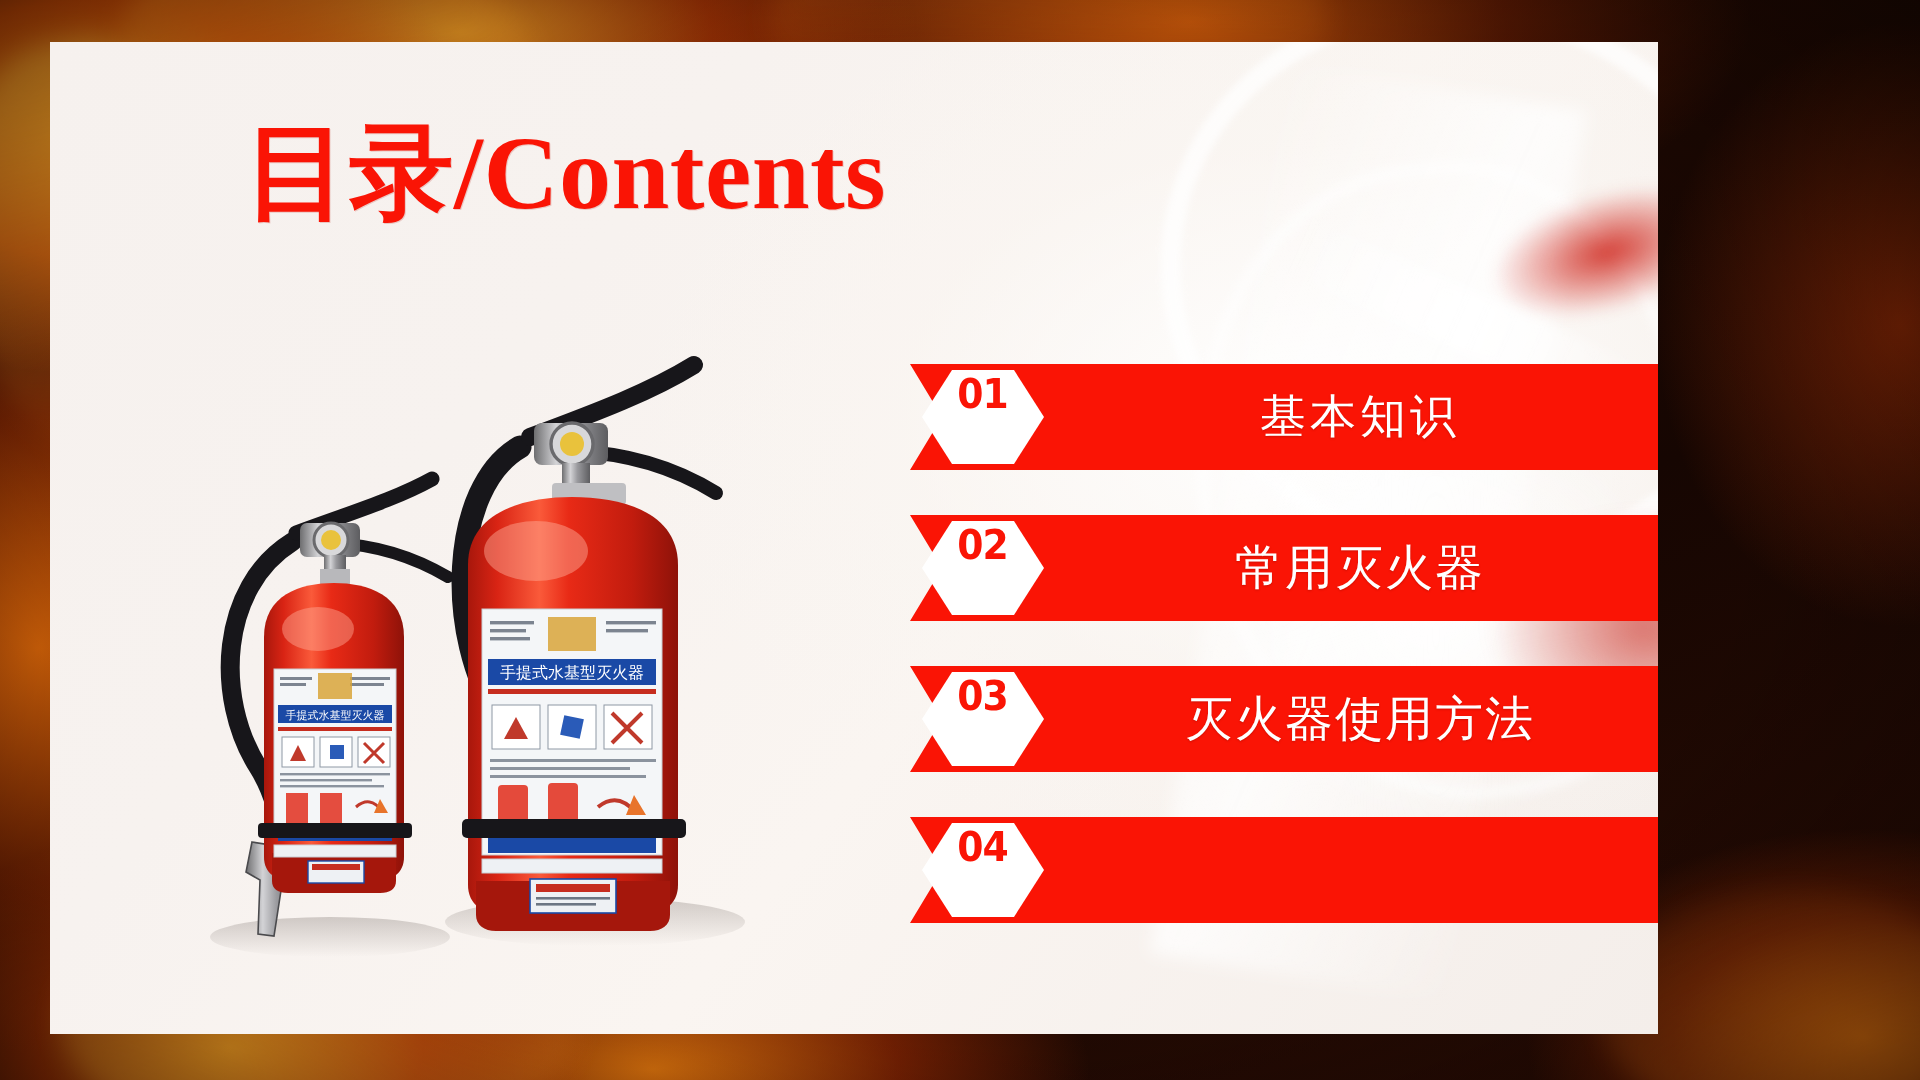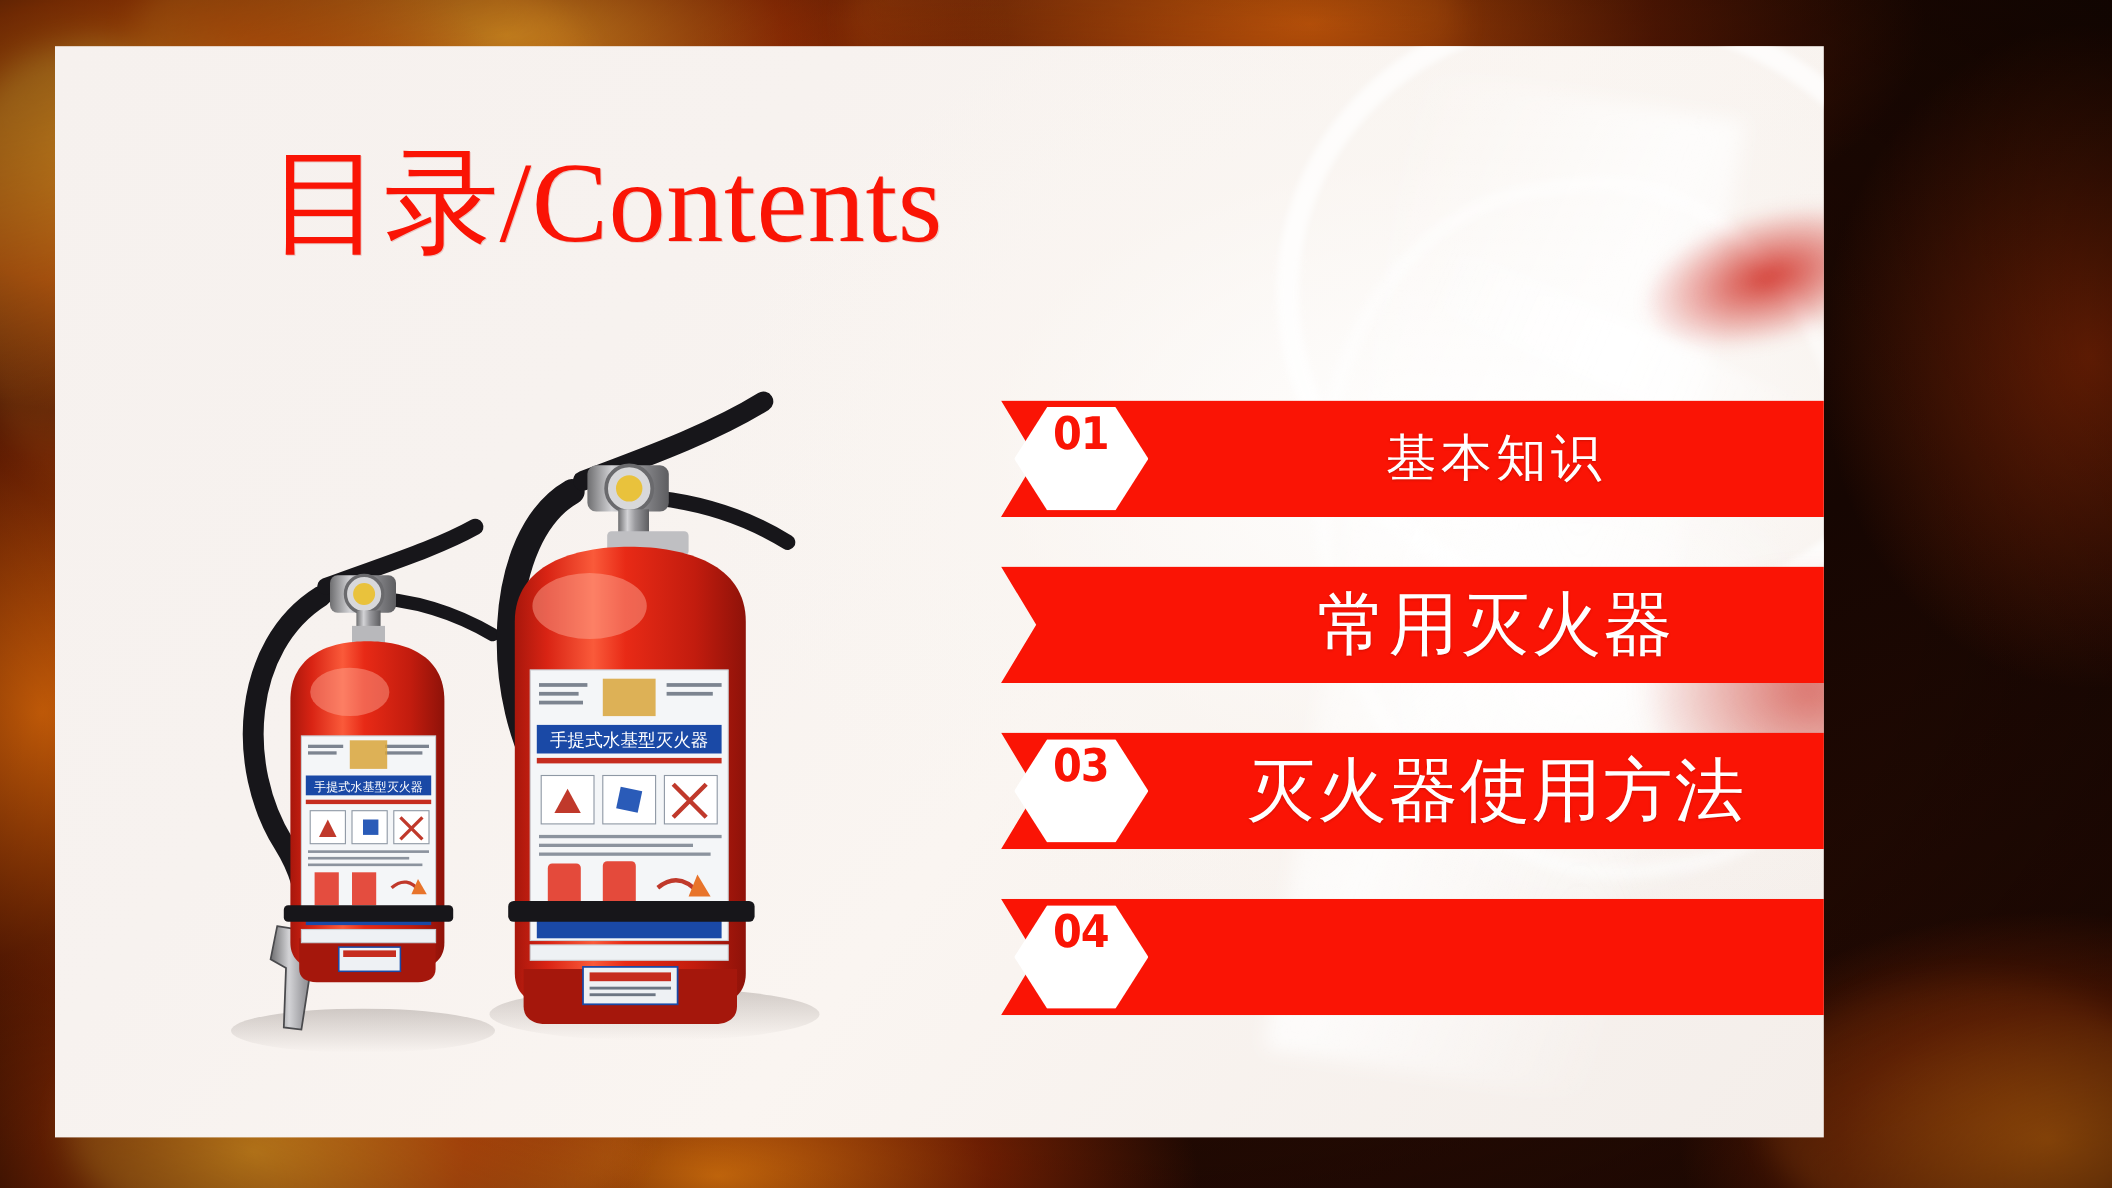--- a/index.html
+++ b/index.html
@@ -71,23 +71,23 @@
        filter:blur(7px); transform:rotate(-16deg); }
   .g6{ right:-90px; top:470px; width:260px; height:230px;
        background:radial-gradient(ellipse at 60% 50%, rgba(198,28,18,.6), rgba(198,28,18,0) 70%);
        filter:blur(10px); }
   .g7{ right:10px; top:250px; width:360px; height:60px;
        background:linear-gradient(90deg, rgba(255,255,255,0), rgba(255,255,255,.95), rgba(255,255,255,0));
        transform:rotate(24deg); filter:blur(5px); }
 
   
   #title{
-    position:absolute; left:195px; top:88px;
+    position:absolute; left:195px; top:76px;
     font-family:"Liberation Serif","DejaVu Serif",serif;
-    font-size:104px; line-height:1.06; font-weight:400;
+    font-size:104px; line-height:1.06; font-weight:700;
     color:#fa1405; letter-spacing:.5px; white-space:nowrap;
     text-shadow:1px 1px 0 rgba(180,10,0,.18);
   }
 
   
   #art{ position:absolute; left:150px; top:295px; width:640px; height:625px; }
   #art svg{ width:100%; height:100%; display:block; }
 
   
   #bars{ position:absolute; left:860px; top:322px; width:810px; }
@@ -104,21 +104,21 @@
     position:absolute; left:170px; top:0; width:560px; height:106px;
     display:flex; align-items:center; justify-content:center;
     color:#fff; white-space:nowrap; text-shadow:0 1px 2px rgba(130,12,6,.35);
   }
   .bar-label.serif{
     font-family:Liberation Serif, serif;
     font-size:46px; font-weight:400; letter-spacing:4px;
   }
   .bar-label.sans{
     font-family:"DejaVu Sans","Liberation Sans",sans-serif;
-    font-size:63px; font-weight:400; letter-spacing:2px;
+    font-size:48px; font-weight:400; letter-spacing:2px;
   }
   .hexbadge{
     position:absolute; left:12px; top:6px; width:122px; height:94px;
     background:#fff;
     clip-path:polygon(30px 0, 92px 0, 122px 47px, 92px 94px, 30px 94px, 0 47px);
     display:flex; align-items:flex-start; justify-content:center;
   }
   .hexnum{
     font-family:"DejaVu Sans","Liberation Sans",sans-serif;
     font-size:41px; font-weight:700; color:#fa1405;
@@ -319,20 +319,23 @@
       <div class="bar-shape"></div>
       <div class="bar-label serif">基本知识</div>
       <div class="hexbadge">
         <span class="hexnum">01</span>
       </div>
     </div>
 
     <div class="bar">
       <div class="bar-shape"></div>
       <div class="bar-label sans">常用灭火器</div>
+      <div class="hexbadge">
+        <span class="hexnum">02</span>
+      </div>
     </div>
 
     <div class="bar">
       <div class="bar-shape"></div>
       <div class="bar-label sans">灭火器使用方法</div>
       <div class="hexbadge">
         <span class="hexnum">03</span>
       </div>
     </div>
 

